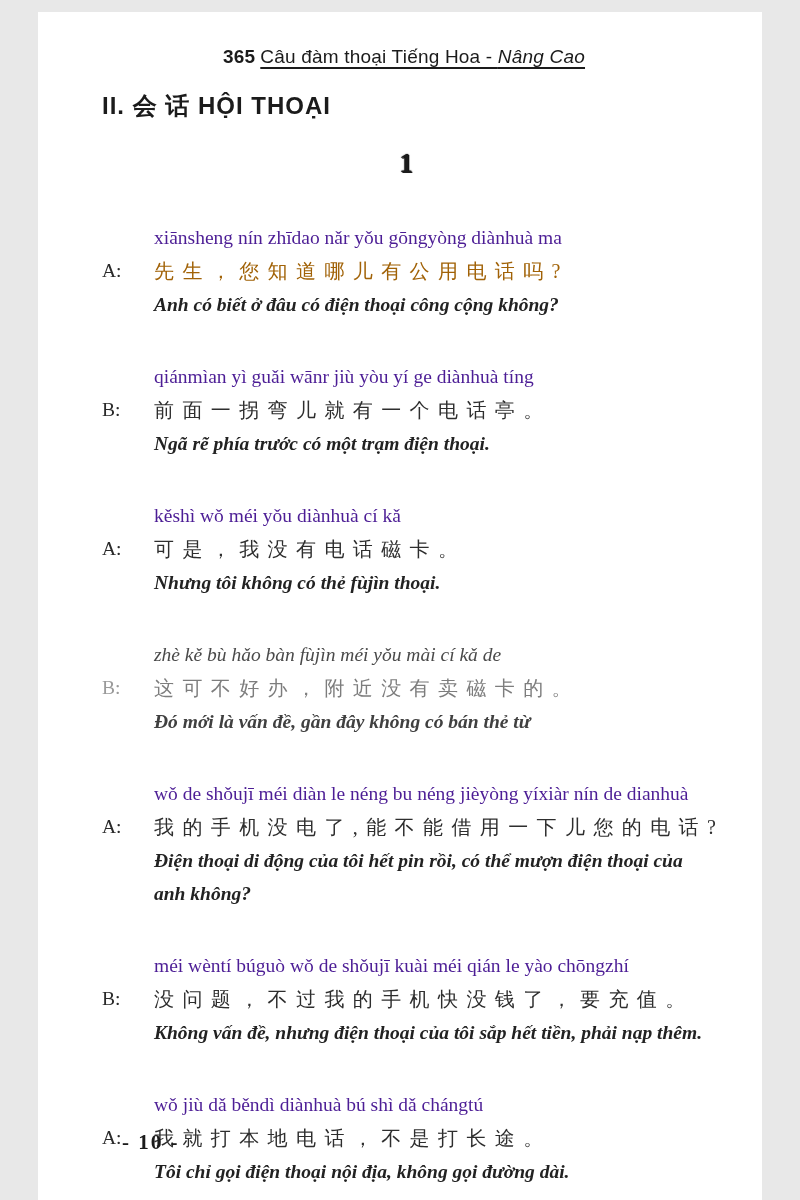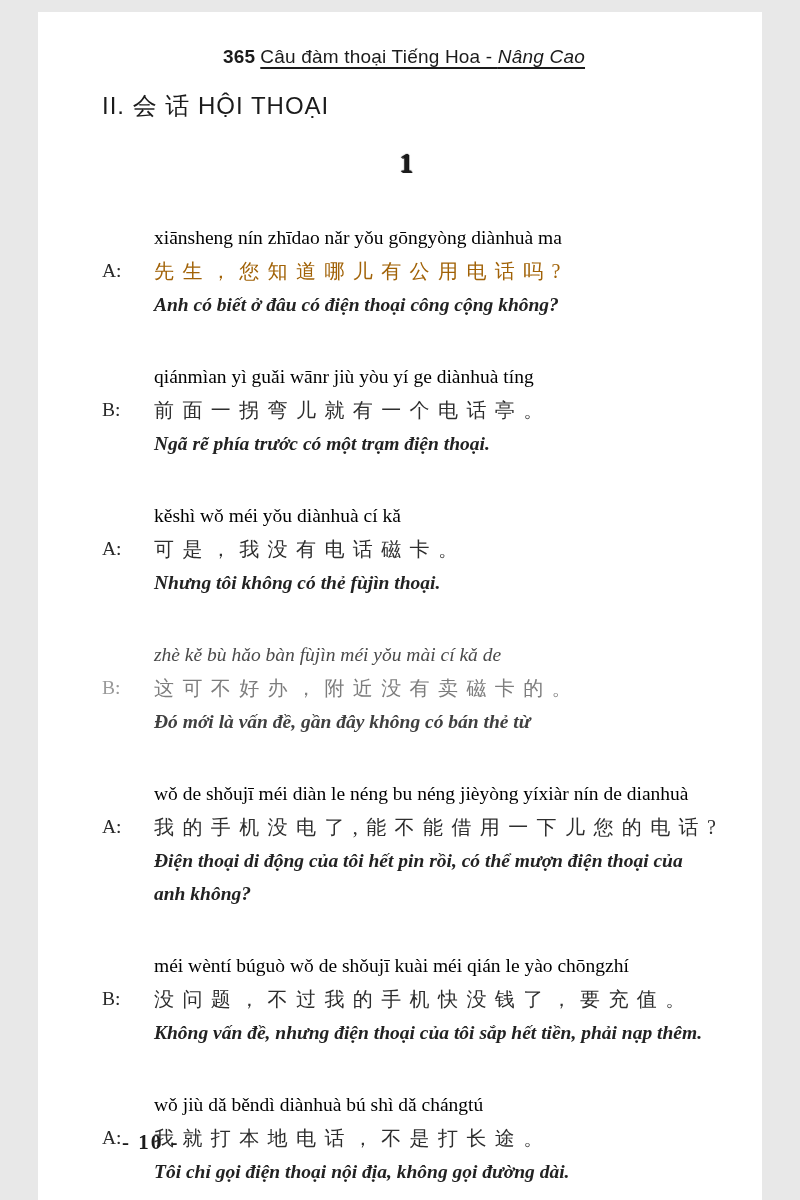--- a/index.html
+++ b/index.html
@@ -38,21 +38,21 @@
     text-underline-offset: 4px;
     text-decoration-thickness: 1.5px;
   }
   .running-head .italic {
     font-style: italic;
   }
   
   .section-heading {
     font-family: "Liberation Sans", "DejaVu Sans", sans-serif;
     font-size: 24px;
-    font-weight: 400;
+    font-weight: 700;
     letter-spacing: 1px;
     margin: 0 0 26px 0;
   }
   
   .dialogue-number {
     text-align: center;
     font-family: "Liberation Serif", "DejaVu Serif", serif;
     font-size: 27px;
     font-weight: 700;
     margin-bottom: 42px;
@@ -60,21 +60,21 @@
     text-shadow: 0 0 1.2px #000, 1px 1px 0.5px #222;
   }
   
   .dialog-block {
     margin-bottom: 39px;
   }
   .pinyin-line {
     margin-left: 52px;
     font-size: 19.5px;
     line-height: 33px;
-    color: #000000;
+    color: #4c1d95;
   }
   .hanzi-row {
     display: flex;
     line-height: 34px;
   }
   .speaker-label {
     width: 52px;
     flex: 0 0 52px;
     font-size: 19.5px;
     color: #2a2a2a;

